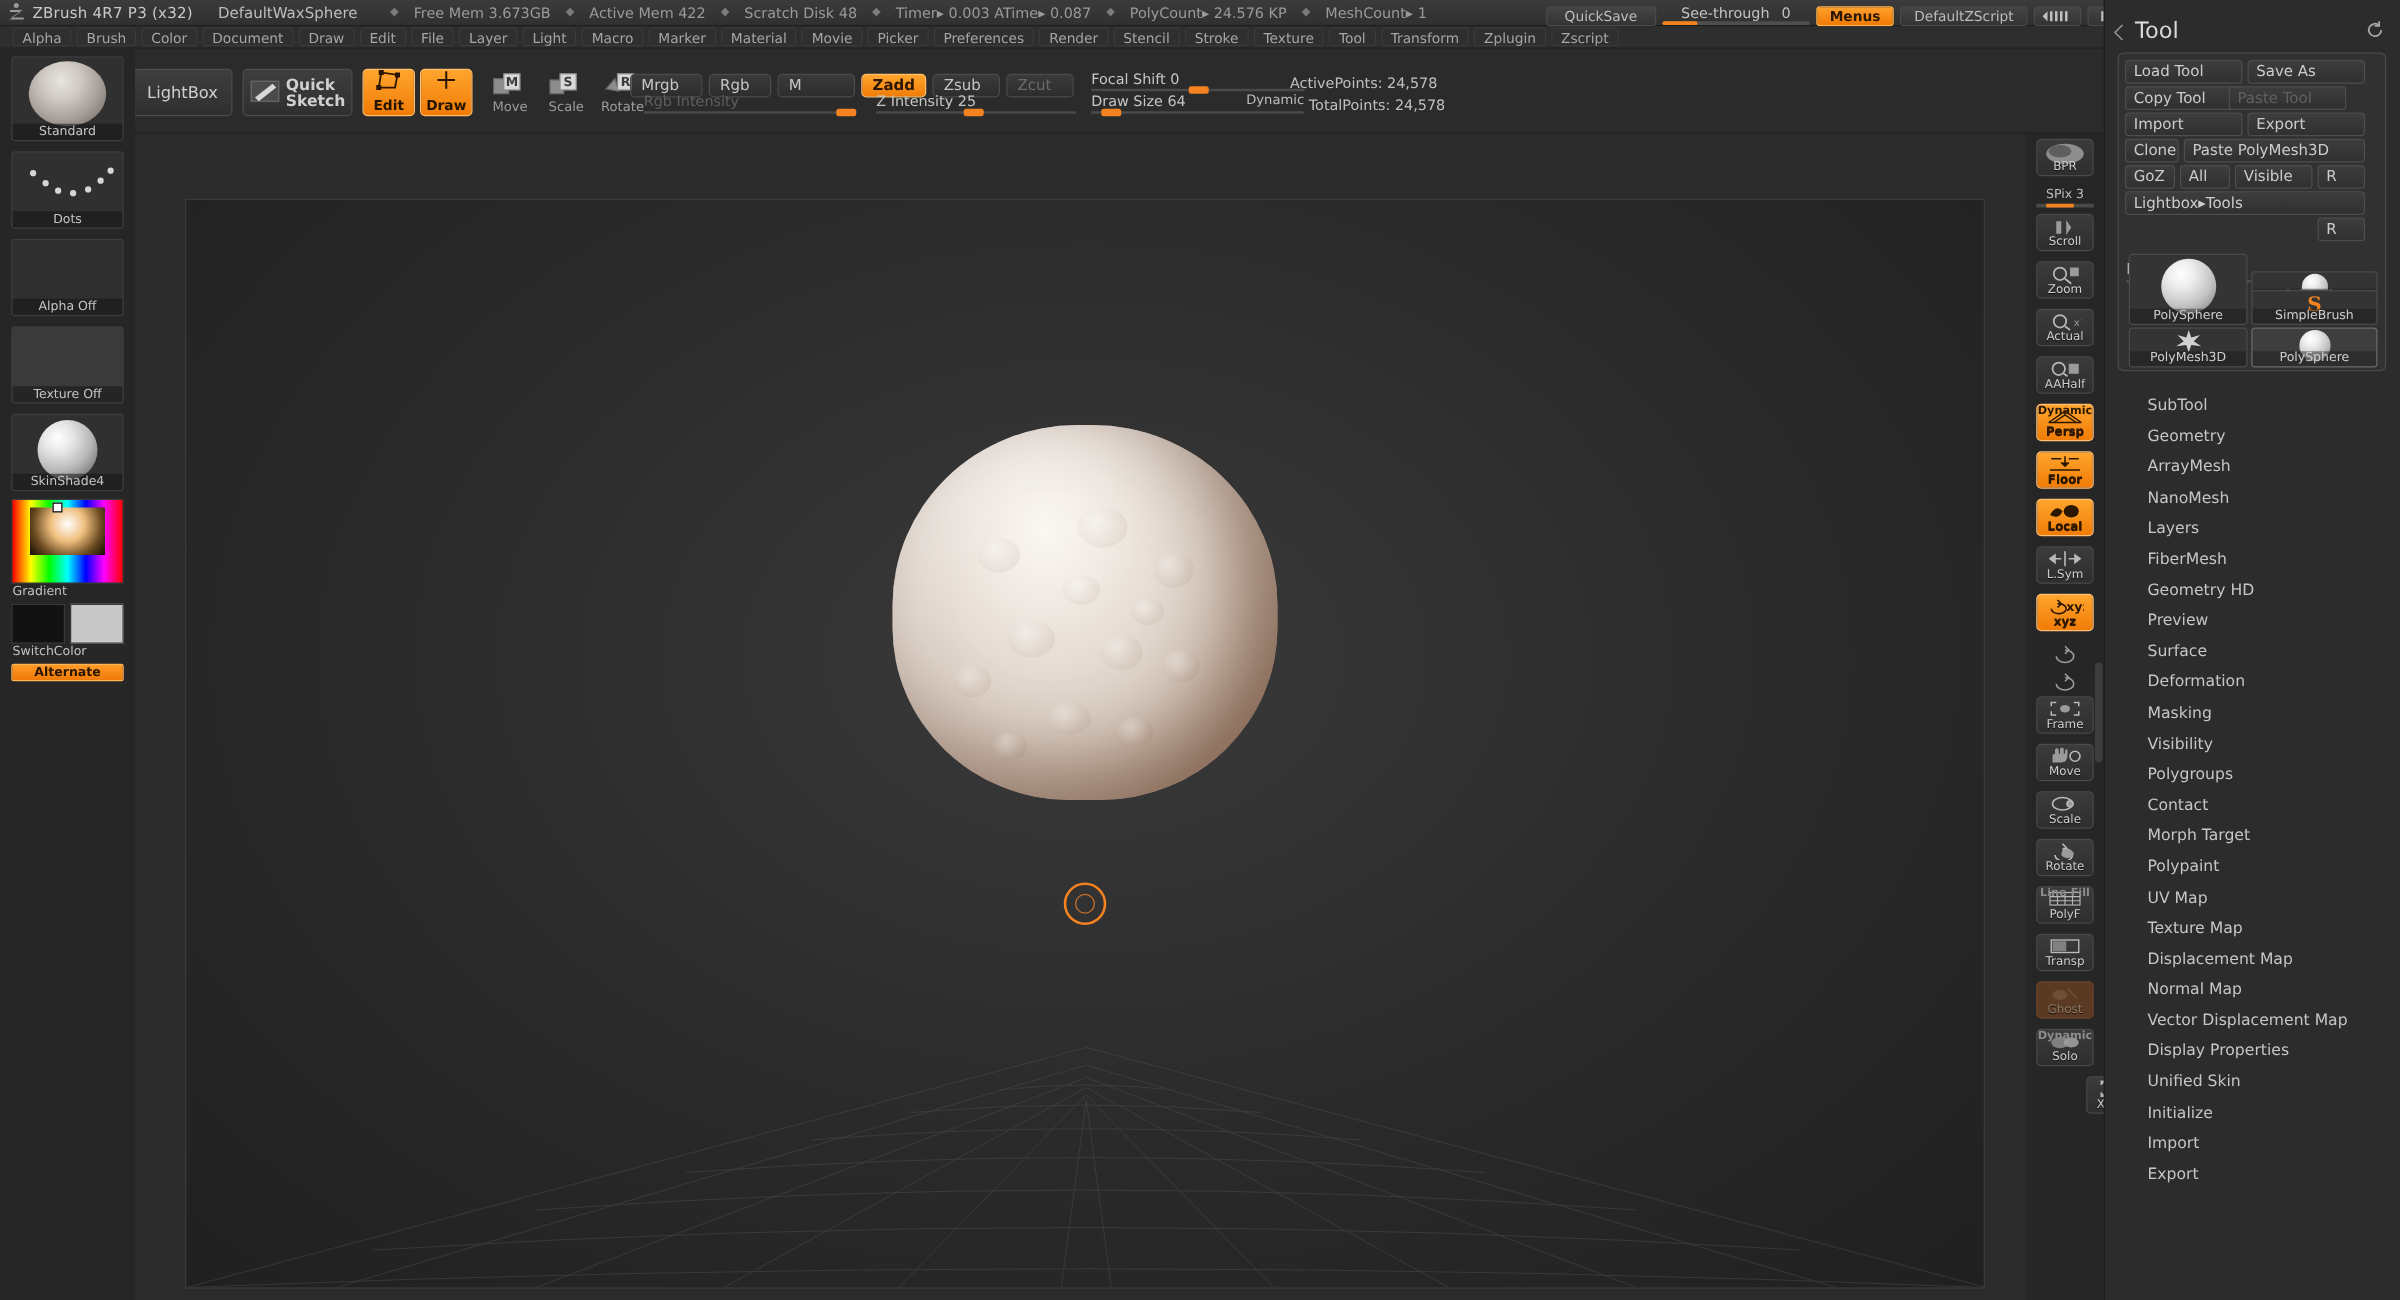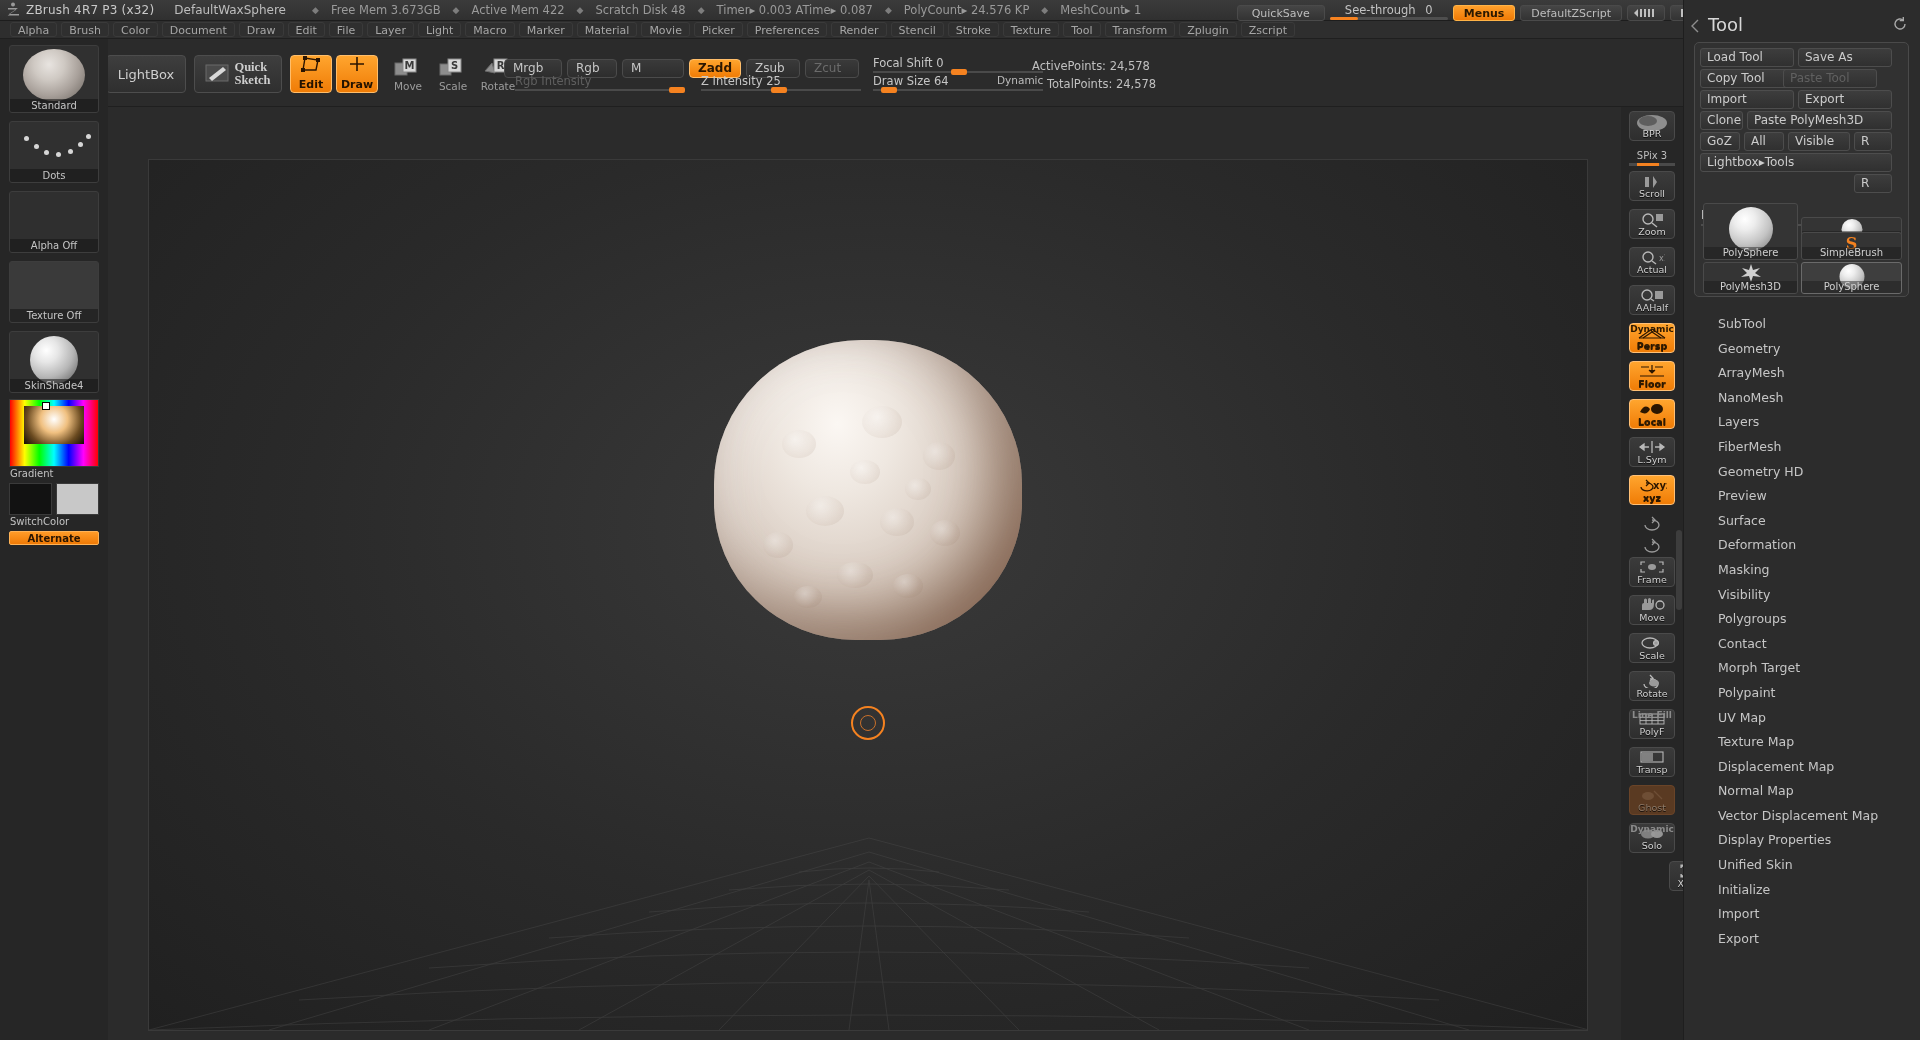--- a/index.html
+++ b/index.html
@@ -318,21 +318,21 @@
   <div class="shelf">
     <div class="shelf-inner">
 
       <div class="sbtn" style="left:0px; top:6px; width:80px; height:38px; flex-direction:column; font-size:12px;">
         <span>Projection</span>
         <span>Master</span>
       </div>
 
       <div class="sbtn flat" style="left:88px; top:6px; width:80px; height:38px; font-size:13px;">LightBox</div>
 
-      <div class="sbtn" style="left:176px; top:6px; width:88px; height:38px;font-family:Liberation Serif, serif;">
+      <div class="sbtn" style="left:176px; top:6px; width:88px; height:38px;">
         <span style="margin-right:5px;">
           <svg width="24" height="20" viewBox="0 0 24 20">
               <rect x="1" y="2" width="22" height="16" fill="#4a4a4a" stroke="#6a6a6a"></rect>
               <path d="M4 15 L18 4 l3 3 L7 18z" fill="#d8d8d8"></path>
             </svg>
         </span>
         <span style="display:flex;flex-direction:column;align-items:flex-start;">
           <span>Quick</span>
           <span>Sketch</span>
         </span>

